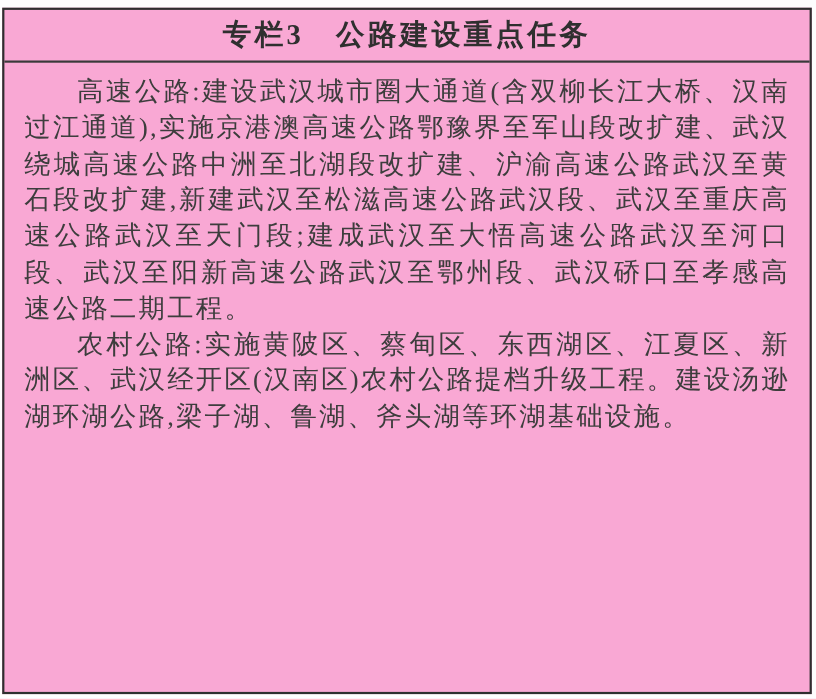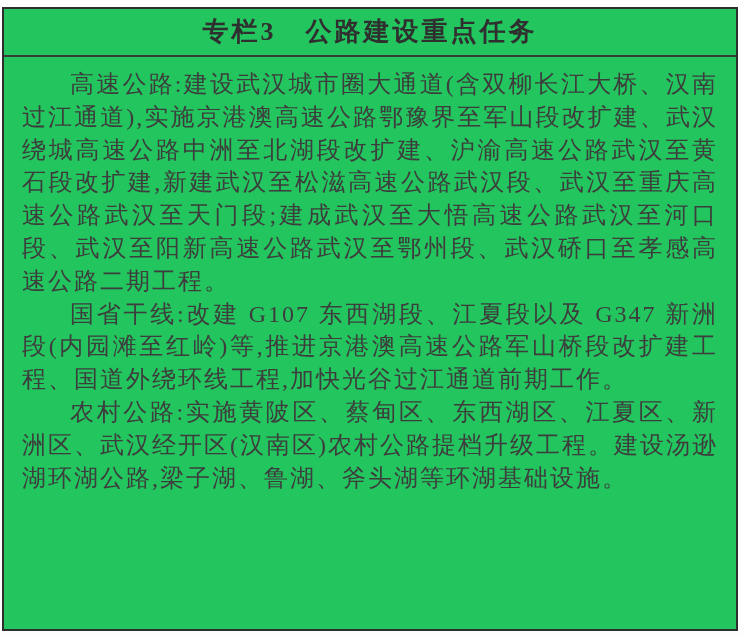--- a/index.html
+++ b/index.html
@@ -15,21 +15,21 @@
     font-family: "Liberation Serif", "DejaVu Serif", serif;
     overflow: hidden;
   }
   .column-box {
     position: absolute;
     left: 2px;
     top: 7px;
     right: 4px;
     bottom: 4px;
     border: 2px solid #2e2e2e;
-    background: #22c55e;
+    background: #f9a8d4;
     box-sizing: border-box;
     display: flex;
     flex-direction: column;
   }
   .box-header {
     flex: 0 0 auto;
     height: 46px;
     border-bottom: 2px solid #3a3a3a;
     display: flex;
     align-items: center;
@@ -61,17 +61,16 @@
 </head>
 <body>
 
 <div class="page">
   <div class="column-box">
     <div class="box-header">
       <div class="box-title">专栏3　公路建设重点任务</div>
     </div>
     <div class="box-body">
       <p class="para">高速公路:建设武汉城市圈大通道(含双柳长江大桥、汉南过江通道),实施京港澳高速公路鄂豫界至军山段改扩建、武汉绕城高速公路中洲至北湖段改扩建、沪渝高速公路武汉至黄石段改扩建,新建武汉至松滋高速公路武汉段、武汉至重庆高速公路武汉至天门段;建成武汉至大悟高速公路武汉至河口段、武汉至阳新高速公路武汉至鄂州段、武汉硚口至孝感高速公路二期工程。</p>
-      <p class="para">国省干线:改建 G107 东西湖段、江夏段以及 G347 新洲段(内园滩至红岭)等,推进京港澳高速公路军山桥段改扩建工程、国道外绕环线工程,加快光谷过江通道前期工作。</p>
       <p class="para">农村公路:实施黄陂区、蔡甸区、东西湖区、江夏区、新洲区、武汉经开区(汉南区)农村公路提档升级工程。建设汤逊湖环湖公路,梁子湖、鲁湖、斧头湖等环湖基础设施。</p>
     </div>
   </div>
 </div>
 
 </body></html>

